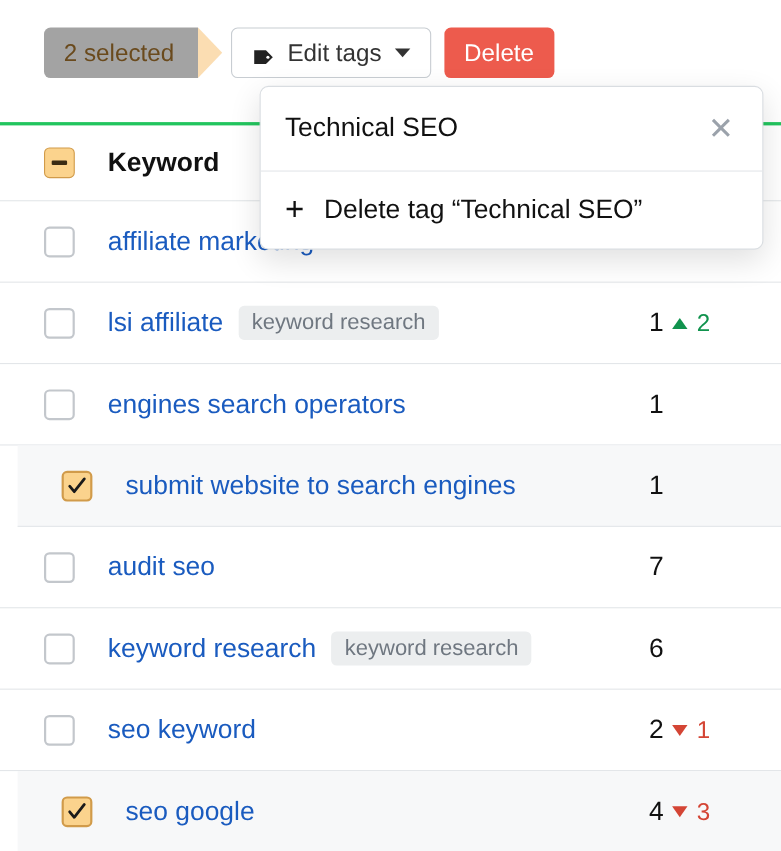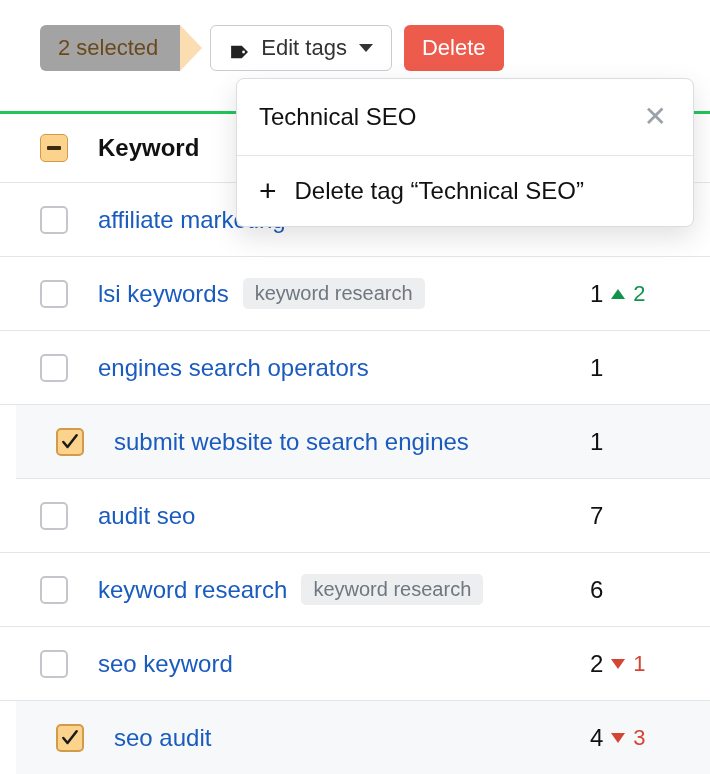--- a/index.html
+++ b/index.html
@@ -260,21 +260,21 @@
         <div class="keyword-cell">
           <a class="keyword-link">affiliate marketing</a>
         </div>
         <div class="value-cell">
           <span></span>
         </div>
       </div>
       <div class="row">
         <div class="checkbox"></div>
         <div class="keyword-cell">
-          <a class="keyword-link">lsi keywords</a>
+          <a class="keyword-link">lsi affiliate</a>
           <span class="tag-badge">keyword research</span>
         </div>
         <div class="value-cell">
           <span>1</span>
           <span class="arrow-up"></span>
           <span class="delta-up">2</span>
         </div>
       </div>
       <div class="row">
         <div class="checkbox"></div>
@@ -328,21 +328,21 @@
           <span class="delta-down">1</span>
         </div>
       </div>
       <div class="row selected">
         <div class="checkbox checked">
           <svg viewBox="0 0 24 24" width="20" height="20">
             <path d="M4 12 l5 6 l11 -14" stroke="#1a1a1a" stroke-width="3" fill="none" stroke-linecap="round" stroke-linejoin="round"></path>
           </svg>
         </div>
         <div class="keyword-cell">
-          <a class="keyword-link">seo audit</a>
+          <a class="keyword-link">seo google</a>
         </div>
         <div class="value-cell">
           <span>4</span>
           <span class="arrow-down"></span>
           <span class="delta-down">3</span>
         </div>
       </div>
     </div>
 </div>
 

